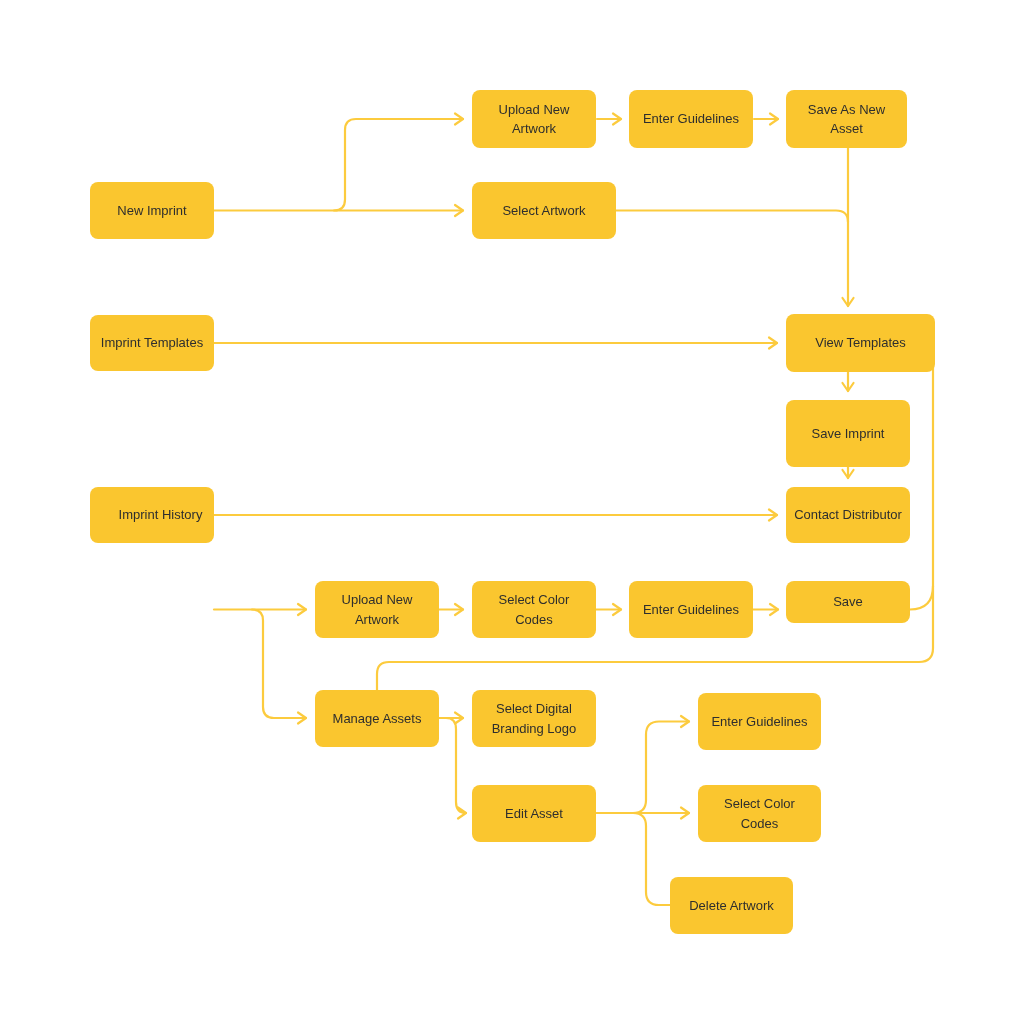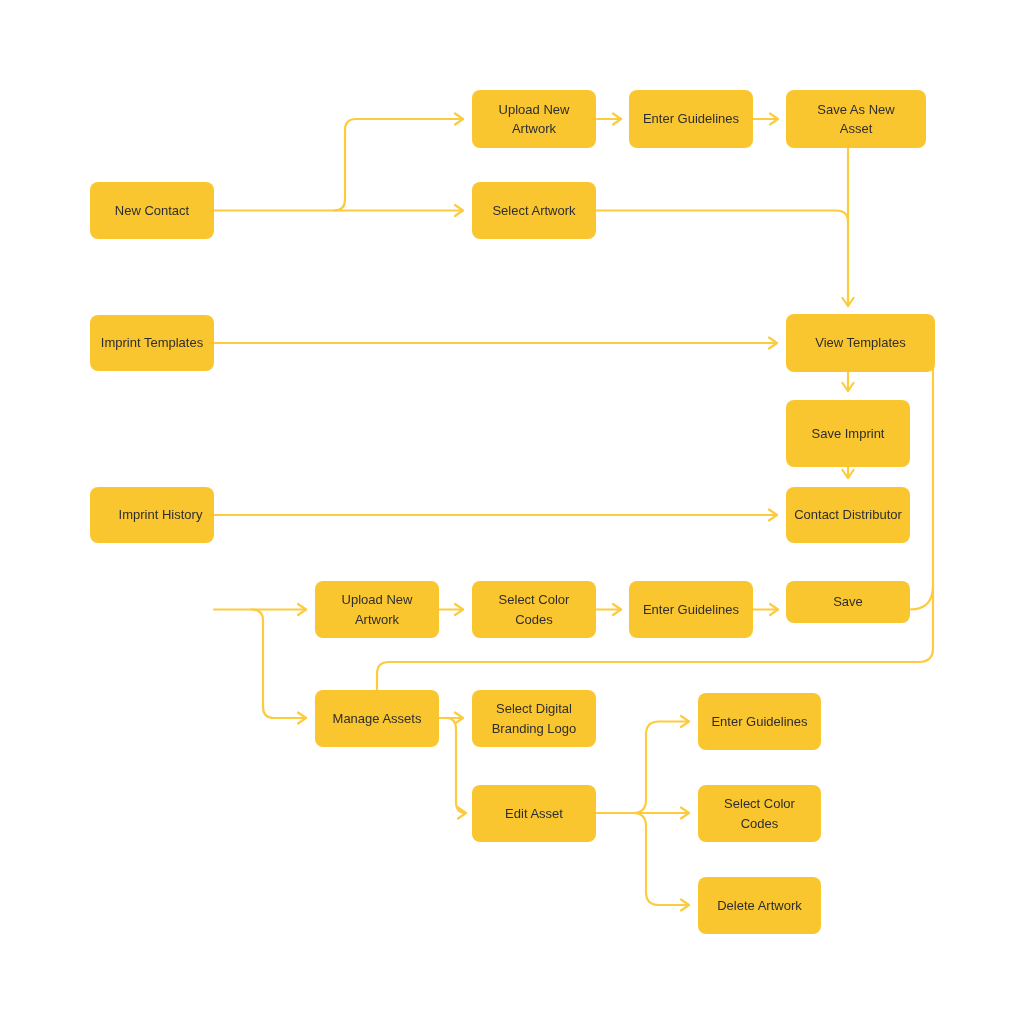--- a/index.html
+++ b/index.html
@@ -83,40 +83,40 @@
     <path class="edge" d="M 753 609.5 H 778" marker-end="url(#arrowhead)"></path>
     <path class="edge" d="M 910 609.5 Q 933 609.5 933 586"></path>
     <path class="edge" d="M 377 690 V 674 Q 377 662 389 662 H 919 Q 933 662 933 648 V 357 Q 933 343 919 343 L 916 343" marker-end="url(#arrowhead)"></path>
     <path class="edge" d="M 439 718 H 463" marker-end="url(#arrowhead)"></path>
     <path class="edge" d="M 446 718 Q 456 718 456 729 V 802 Q 456 813 466 813" marker-end="url(#arrowhead)"></path>
     <path class="edge" d="M 596 813 H 689" marker-end="url(#arrowhead)"></path>
     <path class="edge" d="M 633 813 Q 646 813 646 800 V 734.5 Q 646 721.5 659 721.5 H 689" marker-end="url(#arrowhead)"></path>
     <path class="edge" d="M 633 813 Q 646 813 646 826 V 892 Q 646 905 659 905 H 689" marker-end="url(#arrowhead)"></path>
   </svg>
 
-  <div class="node" style="left:90px; top:182px; width:124px; height:57px;">New Contact</div>
+  <div class="node" style="left:90px; top:182px; width:124px; height:57px;">New Imprint</div>
   <div class="node" style="left:472px; top:90px; width:124px; height:58px;">Upload New
 Artwork</div>
   <div class="node" style="left:629px; top:90px; width:124px; height:58px;">Enter Guidelines</div>
-  <div class="node" style="left:786px; top:90px; width:140px; height:58px;">Save As New
+  <div class="node" style="left:786px; top:90px; width:121px; height:58px;">Save As New
 Asset</div>
-  <div class="node" style="left:472px; top:182px; width:124px; height:57px;">Select Artwork</div>
+  <div class="node" style="left:472px; top:182px; width:144px; height:57px;">Select Artwork</div>
   <div class="node" style="left:90px; top:315px; width:124px; height:56px;">Imprint Templates</div>
   <div class="node" style="left:786px; top:314px; width:149px; height:58px;">View Templates</div>
   <div class="node" style="left:786px; top:400px; width:124px; height:67px;">Save Imprint</div>
   <div class="node" style="left:90px; top:487px; width:124px; height:56px;padding-left:20px;">Imprint History</div>
   <div class="node" style="left:786px; top:487px; width:124px; height:56px;text-align:right;">Contact Distributor</div>
   <div class="node" style="left:315px; top:581px; width:124px; height:57px;">Upload New
 Artwork</div>
   <div class="node" style="left:472px; top:581px; width:124px; height:57px;">Select Color
 Codes</div>
   <div class="node" style="left:629px; top:581px; width:124px; height:57px;">Enter Guidelines</div>
   <div class="node" style="left:786px; top:581px; width:124px; height:42px;">Save</div>
   <div class="node" style="left:315px; top:690px; width:124px; height:57px;">Manage Assets</div>
   <div class="node" style="left:472px; top:690px; width:124px; height:57px;">Select Digital
 Branding Logo</div>
   <div class="node" style="left:472px; top:785px; width:124px; height:57px;">Edit Asset</div>
   <div class="node" style="left:698px; top:693px; width:123px; height:57px;">Enter Guidelines</div>
   <div class="node" style="left:698px; top:785px; width:123px; height:57px;">Select Color
 Codes</div>
-  <div class="node" style="left:698px; top:877px; width:123px; height:57px;">Delete Artwork</div>
+  <div class="node" style="left:670px; top:877px; width:123px; height:57px;">Delete Artwork</div>
 
 </div>
 
 </body></html>

